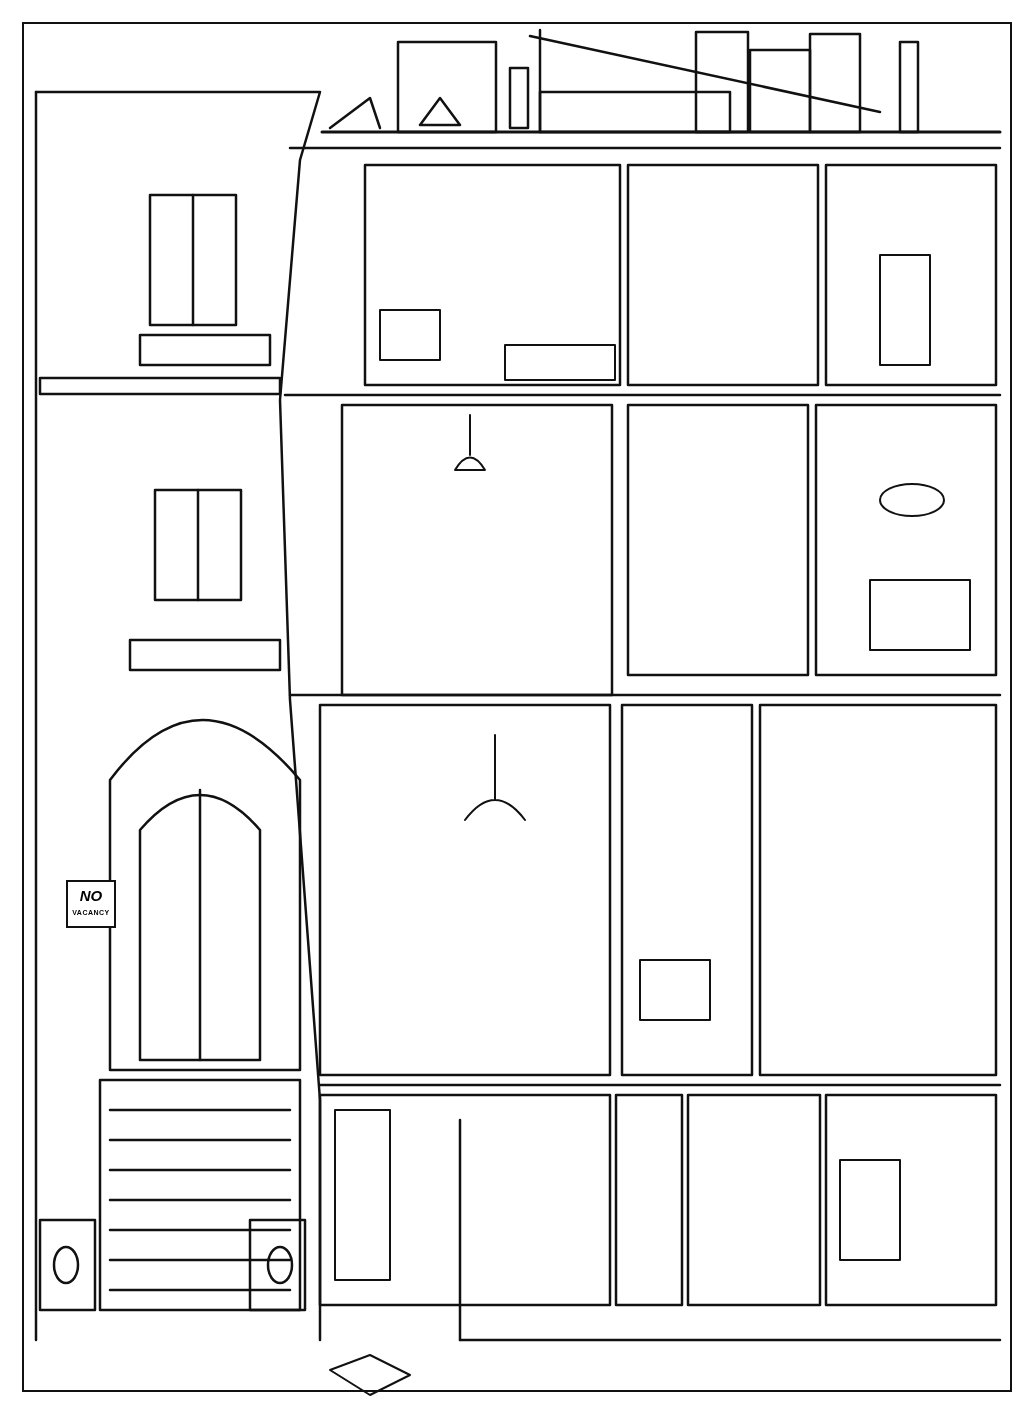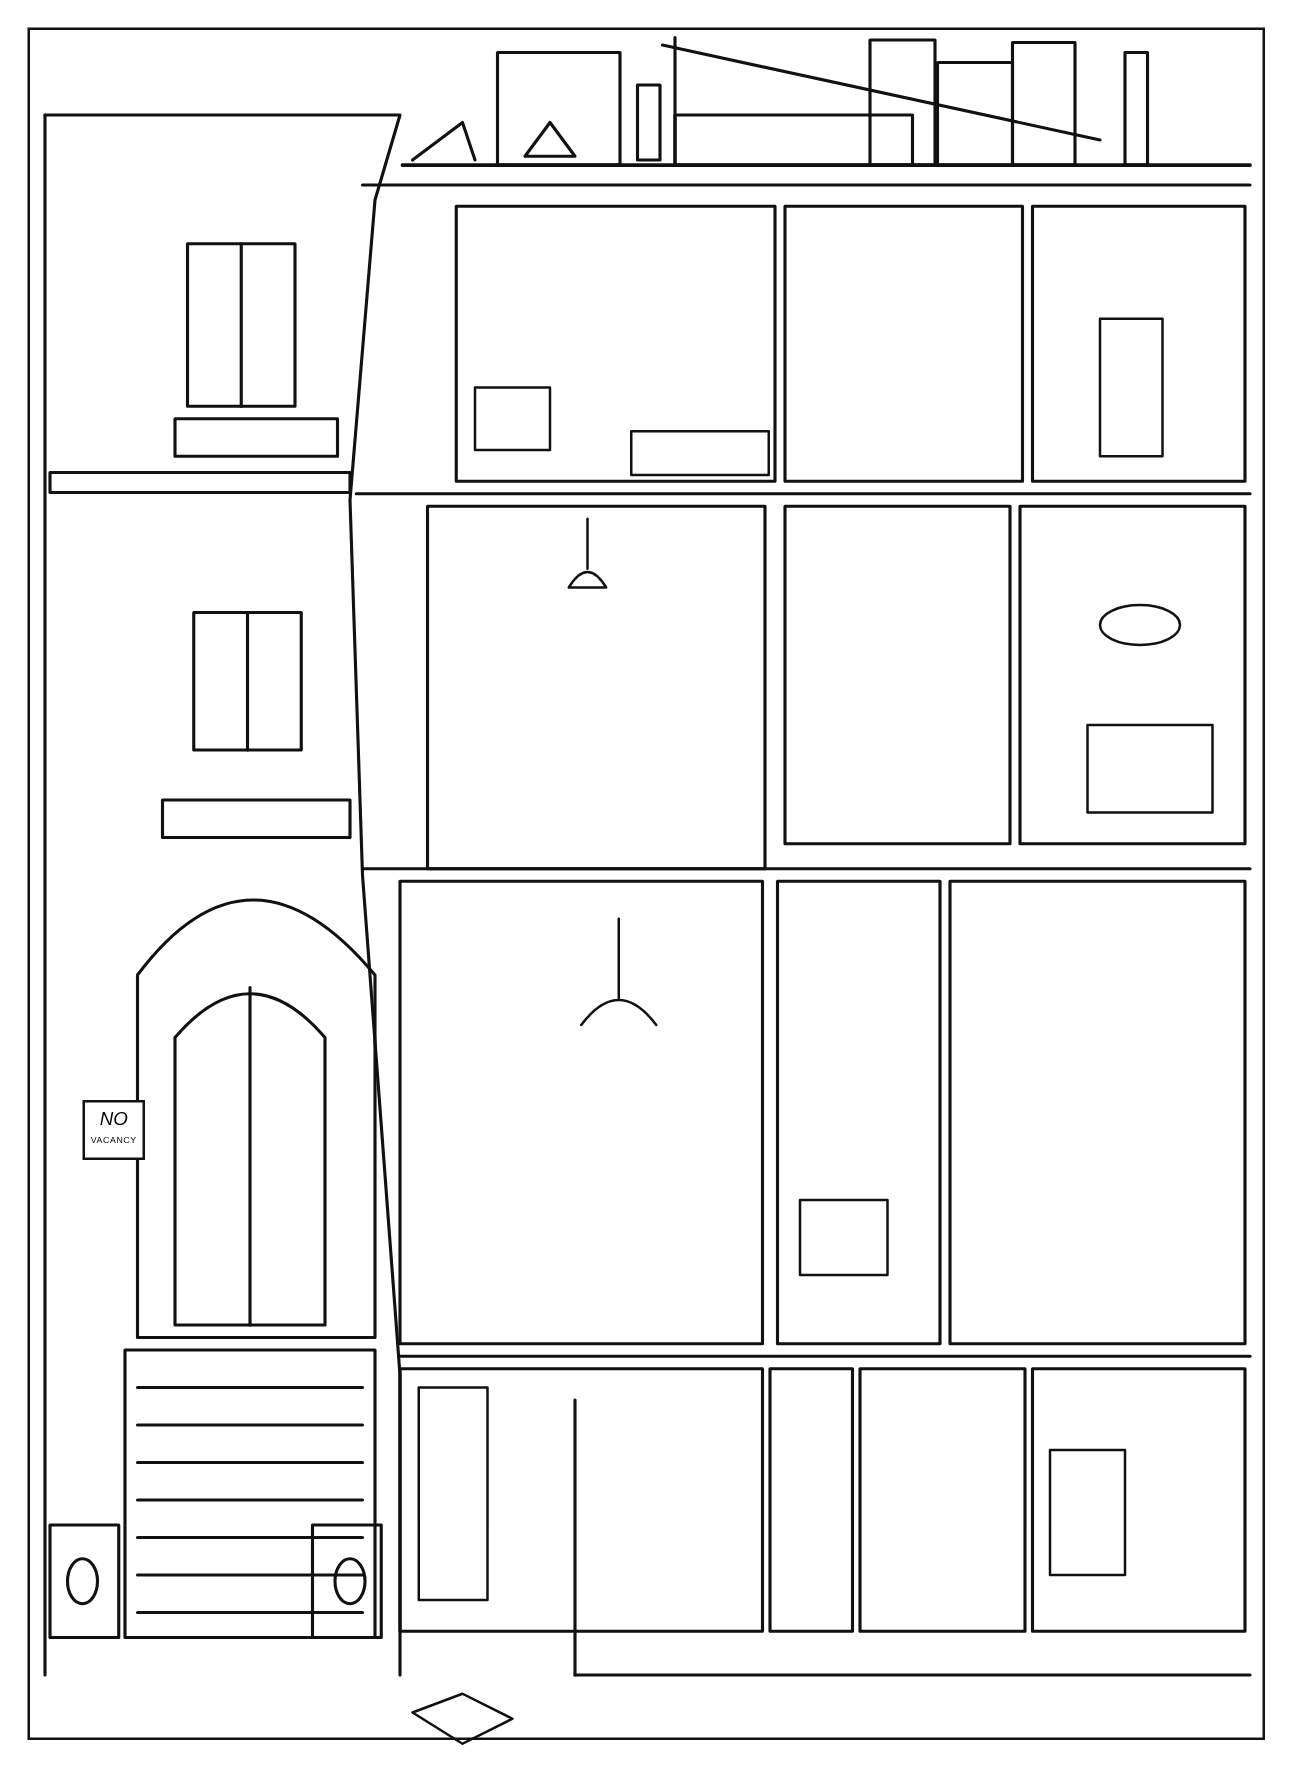--- a/index.html
+++ b/index.html
@@ -1,19 +1,19 @@
 <!DOCTYPE html>
 <html><head>
 <meta charset="utf-8">
 <style>
   html,body{margin:0;padding:0;background:#fff;}
   body{width:1036px;height:1417px;position:relative;overflow:hidden;font-family:"Liberation Sans",sans-serif;}
   .frame{position:absolute;left:22px;top:22px;width:990px;height:1370px;border:2px solid #111;box-sizing:border-box;}
   svg{position:absolute;left:0;top:0;}
-  .sign{position:absolute;left:66px;top:880px;width:46px;height:44px;border:2px solid #111;background:#fff;text-align:center;font-weight:normal;line-height:1;}
+  .sign{position:absolute;left:66px;top:880px;width:46px;height:44px;border:2px solid #111;background:#fff;text-align:center;font-weight:bold;line-height:1;}
   .sign .l1{font-size:15px;font-style:italic;display:block;margin-top:6px;}
   .sign .l2{font-size:7px;display:block;margin-top:6px;letter-spacing:0.5px;}
 </style>
 </head>
 <body>
 
 <div class="frame"></div>
 
 <svg width="1036" height="1417" viewBox="0 0 1036 1417" fill="none" stroke="#111" stroke-width="2.5" stroke-linejoin="round" stroke-linecap="round">
 

